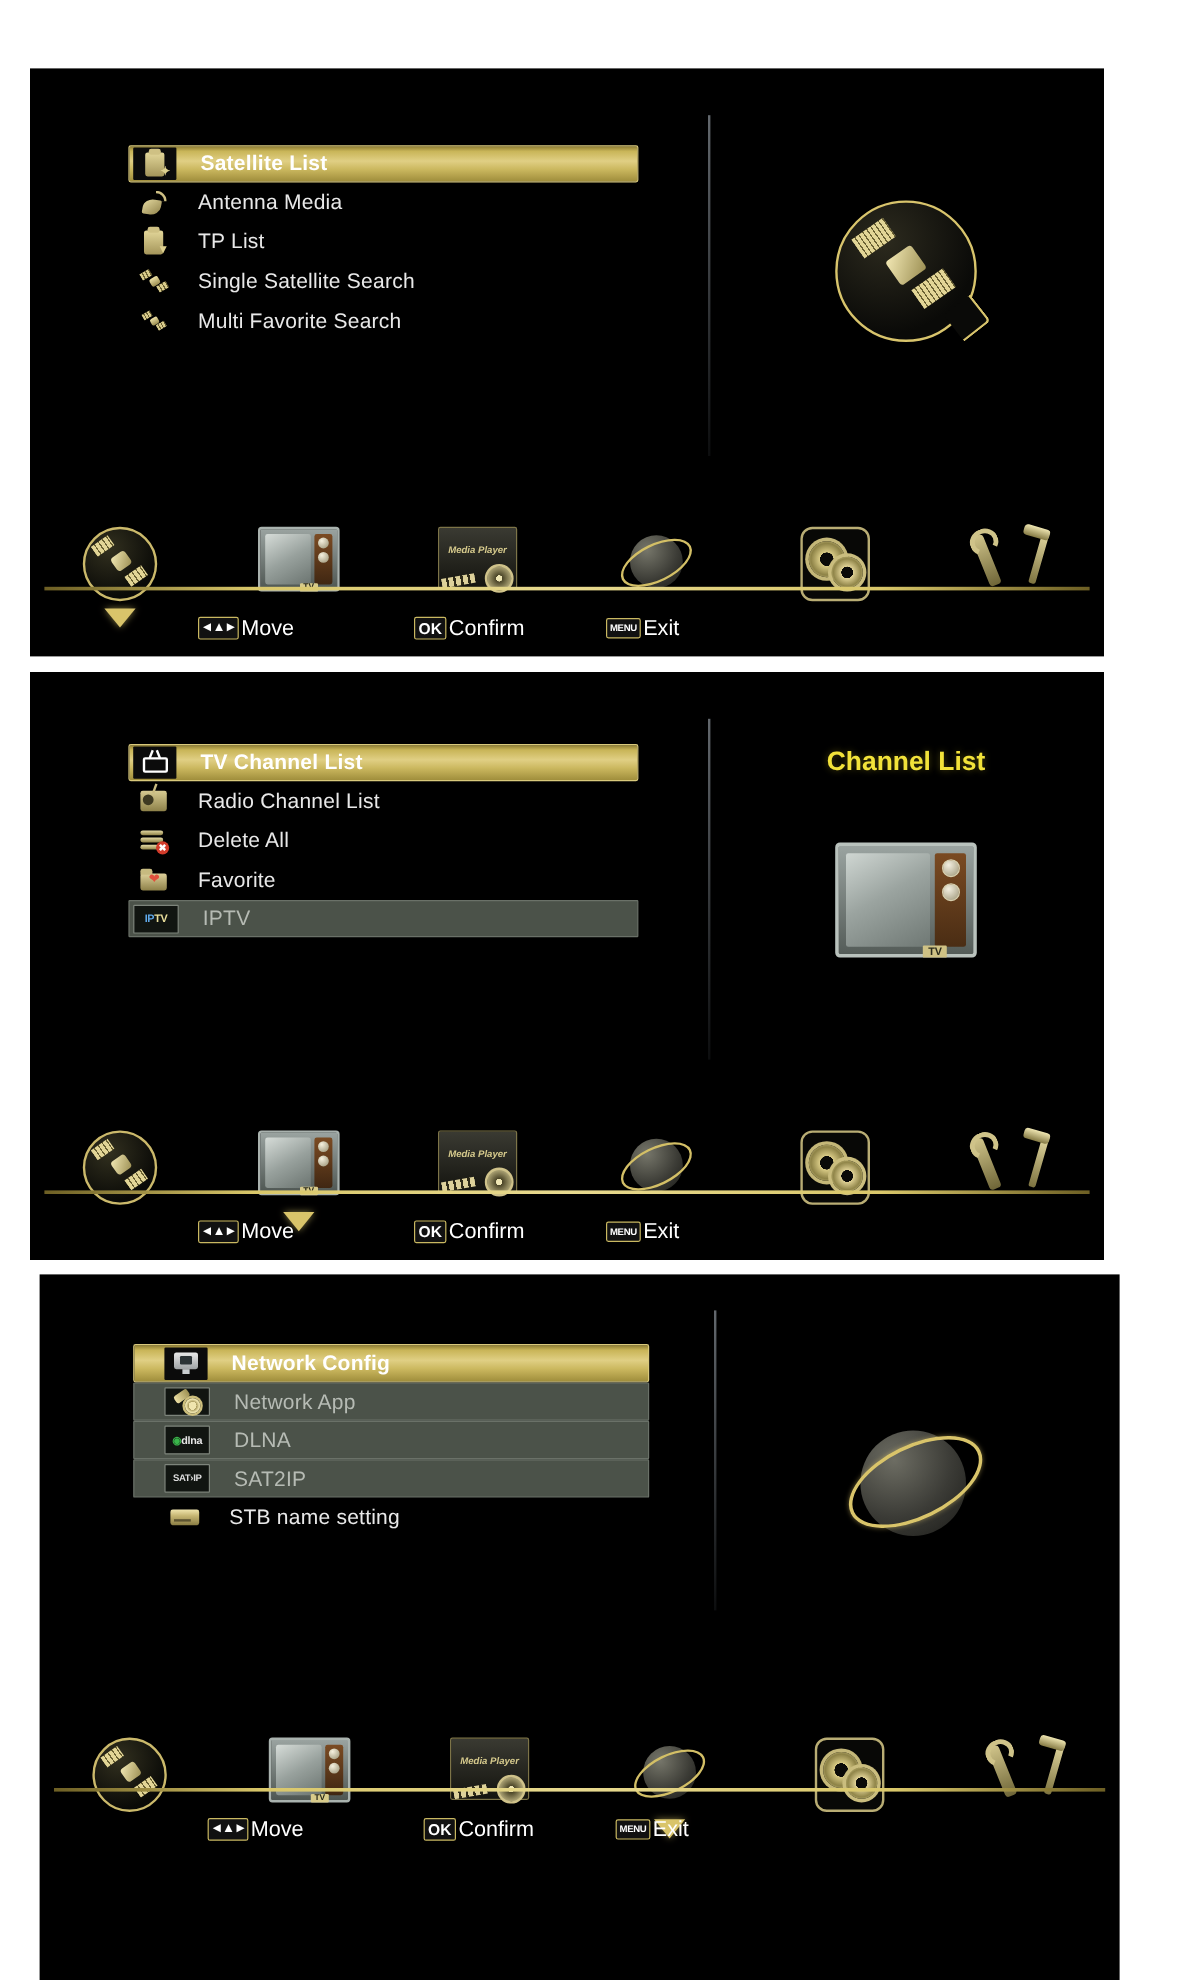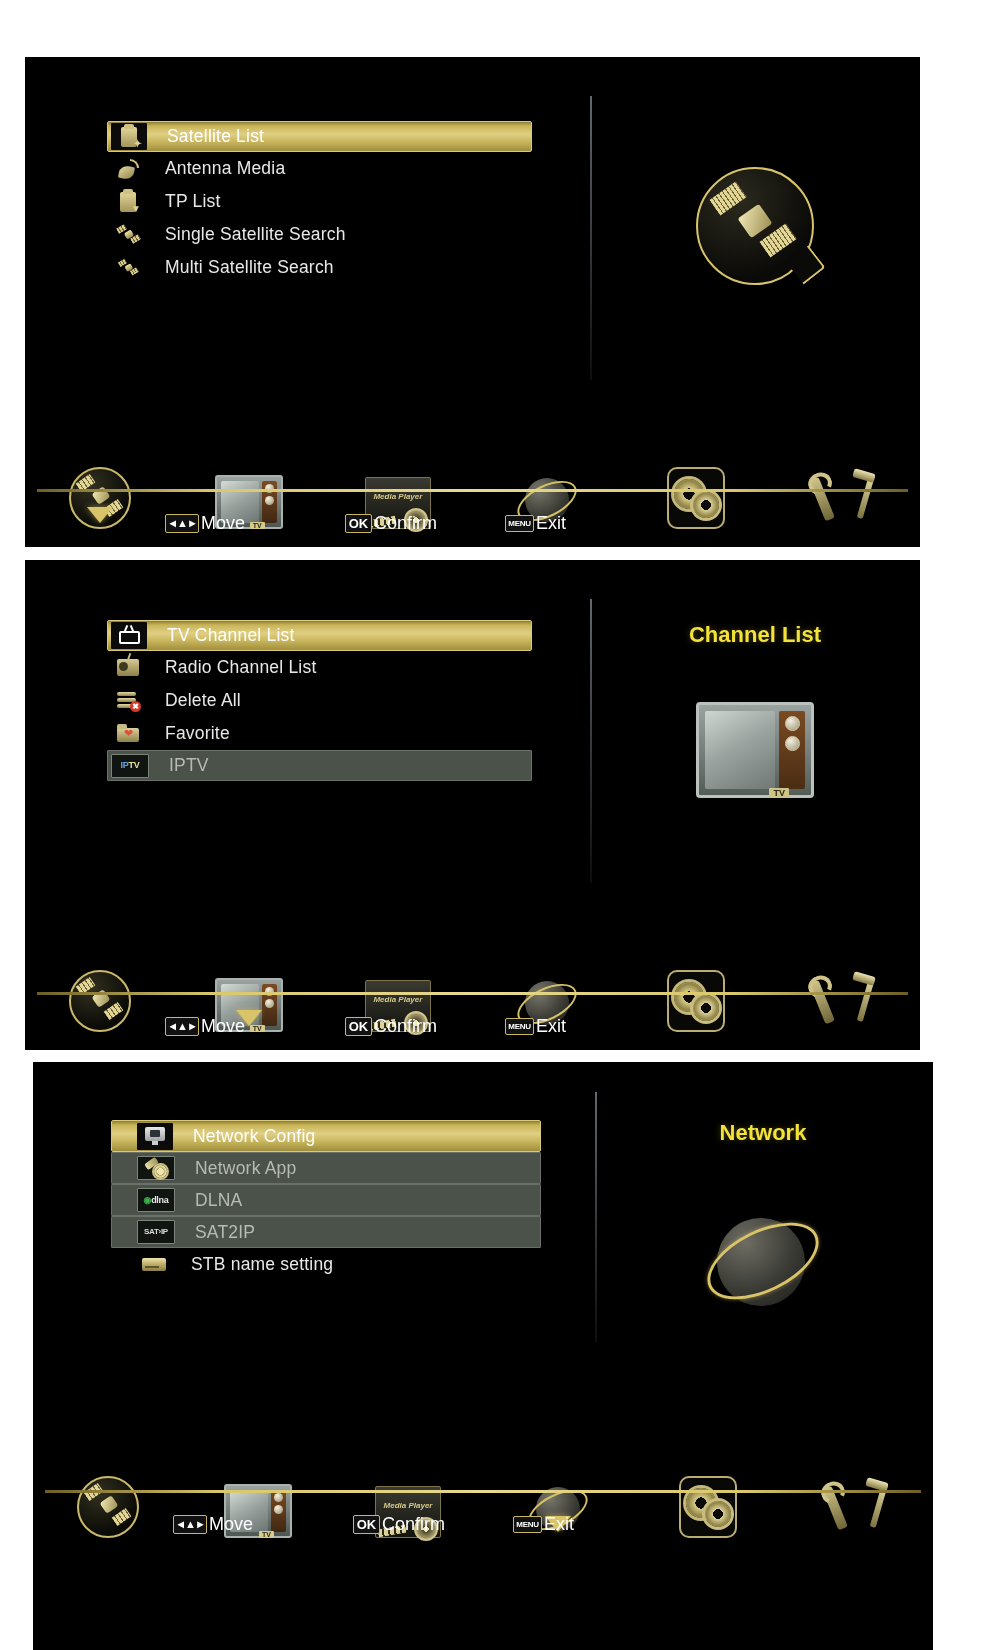--- a/index.html
+++ b/index.html
@@ -76,21 +76,21 @@
 
   
   .menu-item.selected {
     background: linear-gradient(to bottom,
                 #8e7d33 0%, #c9b558 14%, #e0cf84 42%,
                 #cbb85f 66%, #a08e3c 100%);
     border: 1px solid #d9c97c;
     border-radius: 2px;
     height: 31px;
   }
-  .menu-item.selected .label { color: #ffffff; font-weight: 400; }
+  .menu-item.selected .label { color: #ffffff; font-weight: 700; }
   .menu-item.selected .icon-box {
     background: #0b0b0b;
     border-radius: 1px;
     width: 36px; height: 27px; flex: 0 0 36px;
     margin-left: -1px;
   }
 
   
   .menu-item.disabled {
     background: #4b5249;
@@ -131,21 +131,21 @@
     width: 100%;
     height: 90px;
     display: flex;
     align-items: flex-start;
   }
   .tab {
     flex: 1 1 0;
     height: 90px;
     position: relative;
     display: flex;
-    align-items: flex-end;
+    align-items: flex-start;
     justify-content: center;
   }
   .tab .tab-icon { position: relative; }
   .tab .sel-arrow {
     position: absolute;
     bottom: 6px;
     left: 50%;
     transform: translateX(-50%);
     width: 0; height: 0;
   }
@@ -663,21 +663,21 @@
       </div>
 
       <div class="menu-item">
         <span class="icon-box">
           <span class="ic-sat-small" style="transform:scale(0.85)">
               <span class="pnl p1"></span>
               <span class="bd"></span>
               <span class="pnl p2"></span>
             </span>
         </span>
-        <span class="label">Multi Satellite Search</span>
+        <span class="label">Multi Favorite Search</span>
       </div>
 
 
     </div>
 
     <div class="preview" style="left:600px; top:62px; width:260px;">
       <div class="big-icon" style="margin-top:48px; width:118px;">
         <div class="sat-big">
           <span class="tb-sat" style="border:none;background:none;position:absolute;left:0;top:0;width:118px;height:118px;">
             <span class="body" style="left:44px;top:40px;width:26px;height:24px;"></span>
@@ -934,21 +934,20 @@
         <span class="icon-box">
           <span class="ic-stb"></span>
         </span>
         <span class="label">STB name setting</span>
       </div>
 
 
     </div>
 
     <div class="preview" style="left:600px; top:58px; width:260px;">
-      <div class="title">Network</div>
       <div class="big-icon" style="margin-top:60px; width:120px;">
         <div class="globe-big">
           <span class="ball"></span>
           <span class="ring"></span>
         </div>
       </div>
     </div>
 
     <div class="tabbar" style="top:386px;">
       <div class="tab">

